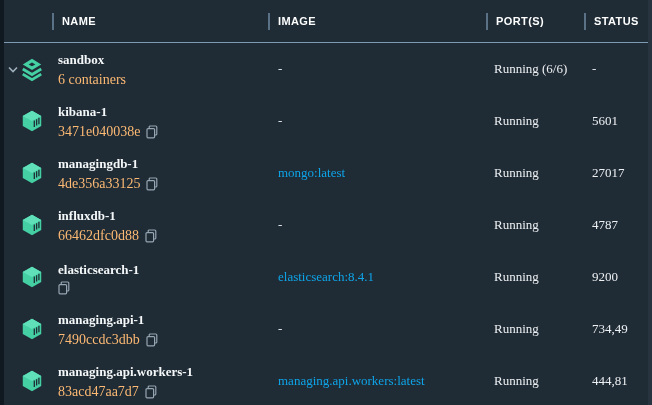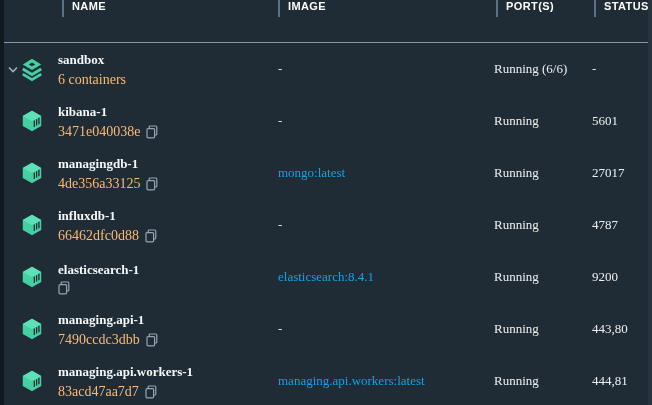--- a/index.html
+++ b/index.html
@@ -15,21 +15,21 @@
   .left-strip { position:absolute; left:0; top:0; width:4px; height:405px; background:#111920; z-index:5; }
   .right-strip { position:absolute; right:0; top:0; width:4px; height:405px; background:#27343f; z-index:4; }
 
   .grid-row { display:grid; grid-template-columns:268px 218px 98px 1fr; }
 
   .table-header {
     height:43px;
     border-bottom:1px solid #7f9bb3;
     align-items:stretch;
   }
-  .hcell { display:flex; align-items:flex-start;margin-left:10px; }
+  .hcell { display:flex; align-items:center; }
   .hcell.name { padding-left:52px; }
   .col-bar { width:2px; height:17px; background:#5a7186; flex:0 0 2px; }
   .hlabel {
     margin-left:8px; font-size:11px; font-weight:bold; color:#fdfefe;
     letter-spacing:0.4px;
   }
 
   .row { height:52px; align-items:center; cursor:pointer;font-family:Liberation Serif, serif; }
   .name-cell { display:flex; align-items:center; padding-left:6px; height:100%; }
   .chev { width:14px; flex:0 0 14px; display:flex; align-items:center; justify-content:center; color:#9fb0bc; }
@@ -249,21 +249,21 @@
             <svg width="12" height="14" viewBox="0 0 12 14">
               <rect x="3.2" y="1" width="7.6" height="9" rx="1" fill="none" stroke="#96a6b2" stroke-width="1.2"></rect>
               <rect x="1" y="3.6" width="7.6" height="9.2" rx="1" fill="#1f2b35" stroke="#96a6b2" stroke-width="1.2"></rect>
             </svg>
           </span>
         </span>
       </span>
     </div>
     <div class="cell image"><span class="img-dash">-</span></div>
     <div class="cell"><span>Running</span></div>
-    <div class="cell"><span>443,80</span></div>
+    <div class="cell"><span>734,49</span></div>
   </div>
 
   <div class="grid-row row">
     <div class="name-cell">
       <span class="chev hidden">
         <svg width="10" height="7" viewBox="0 0 10 7">
               <polyline points="1,1.5 5,5.5 9,1.5" fill="none" stroke="#9fb0bc" stroke-width="1.6"></polyline>
             </svg>
       </span>
       <span class="row-icon">

